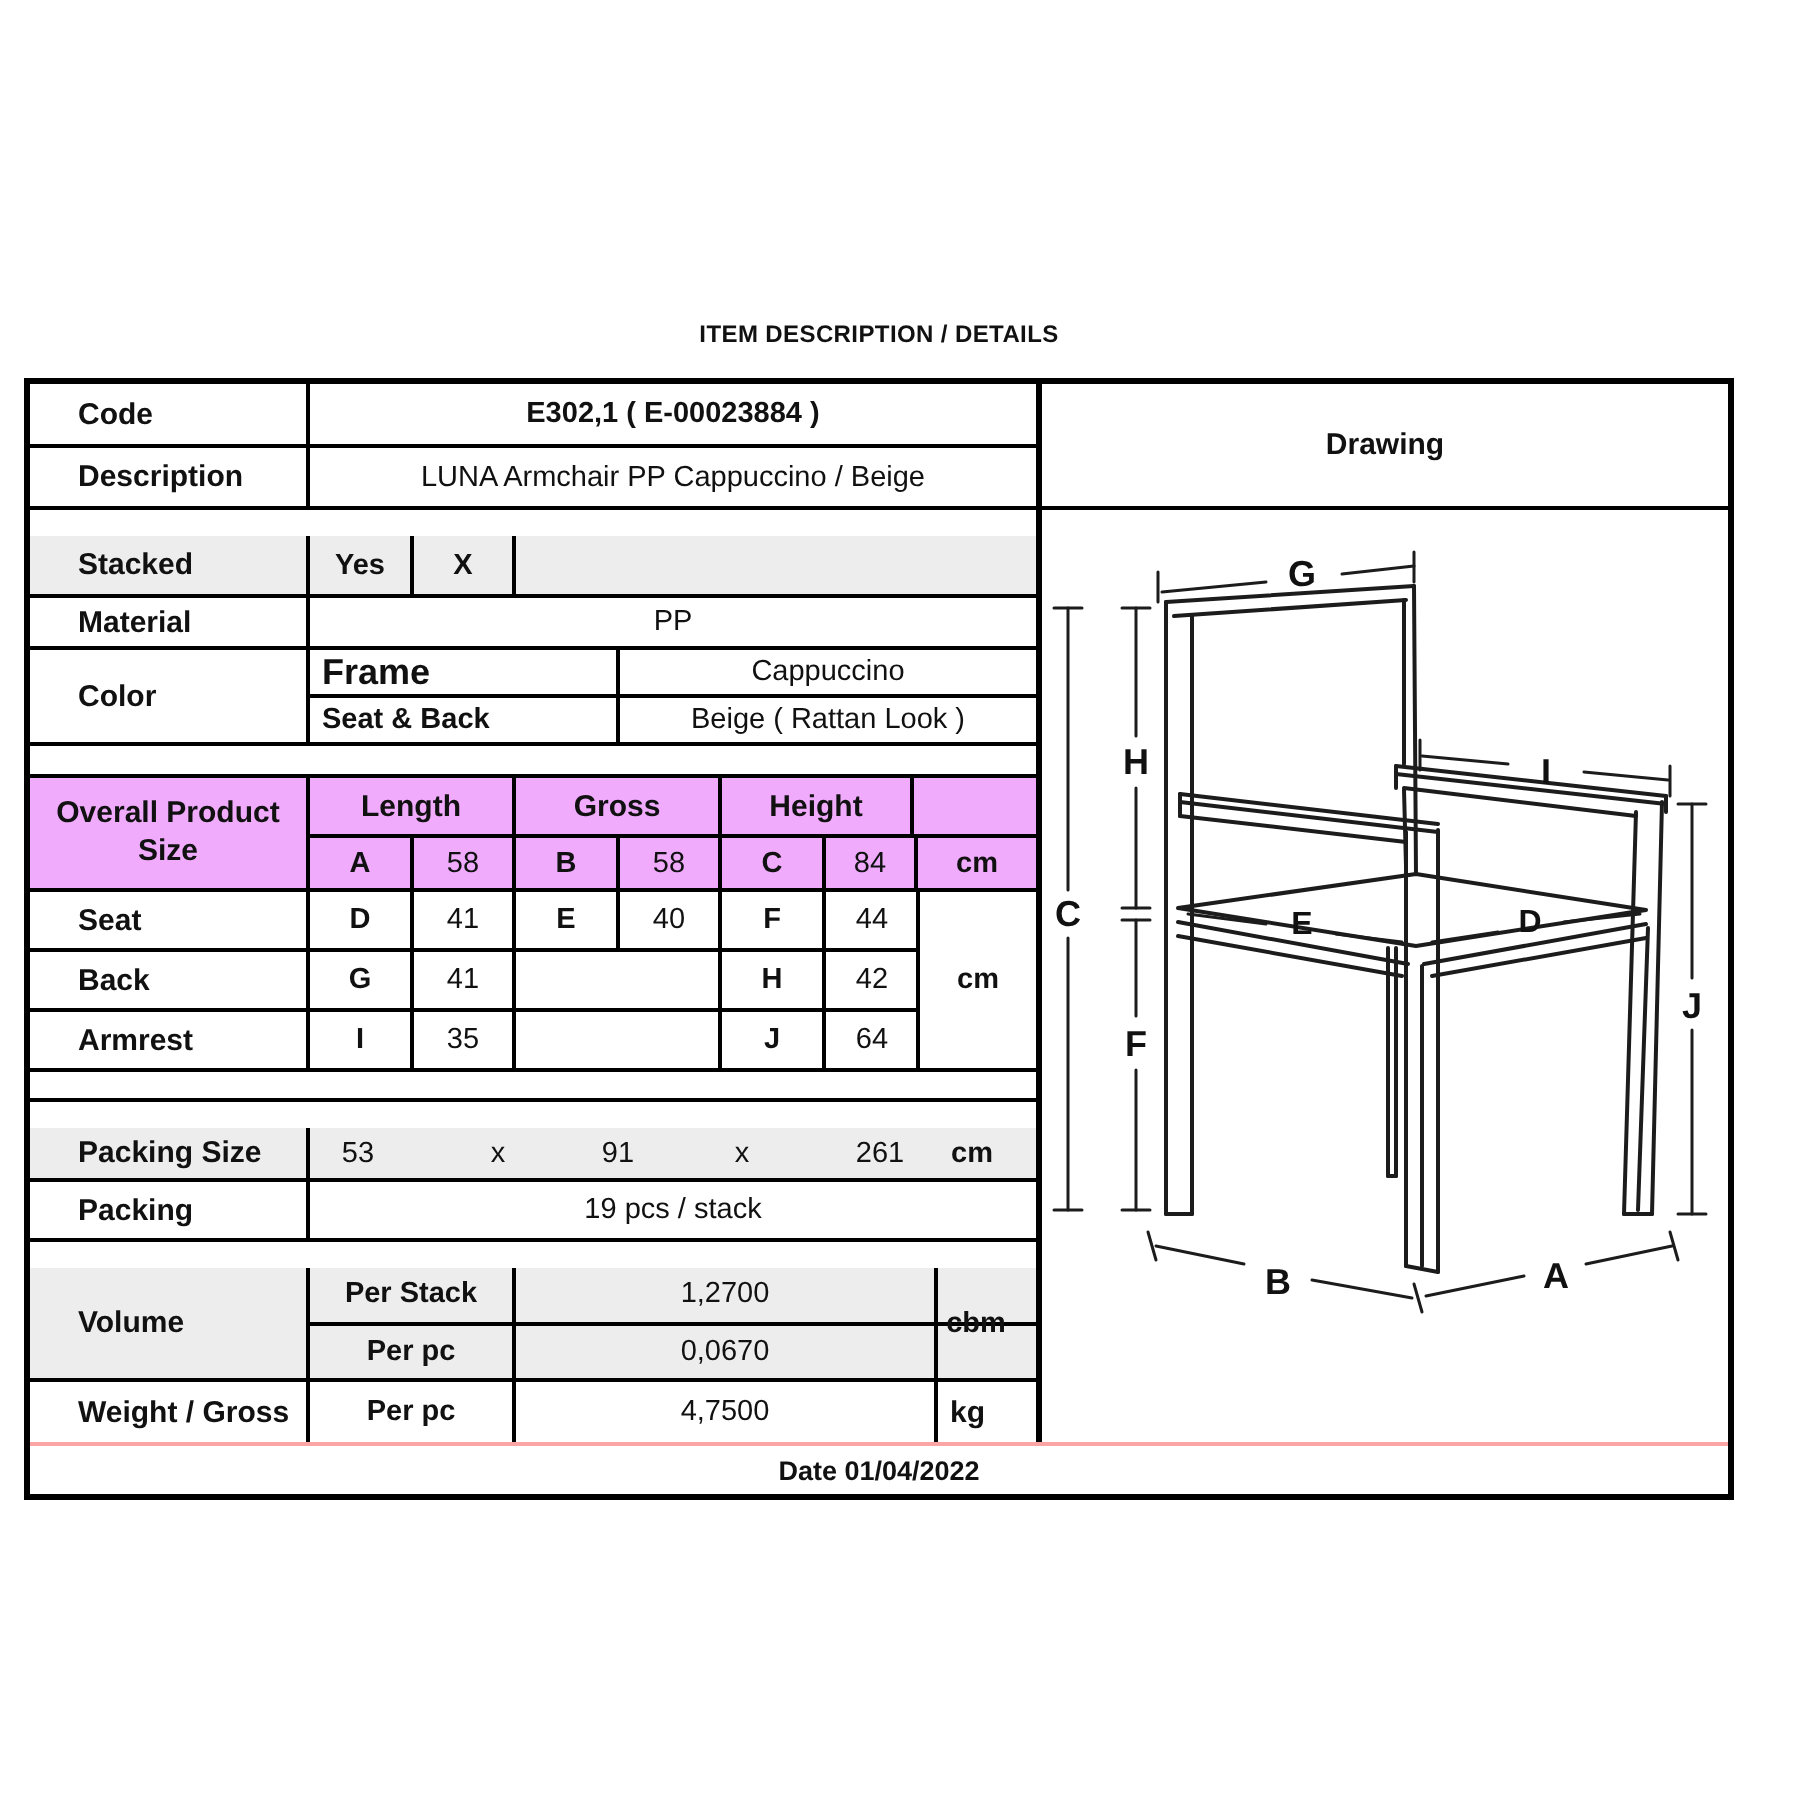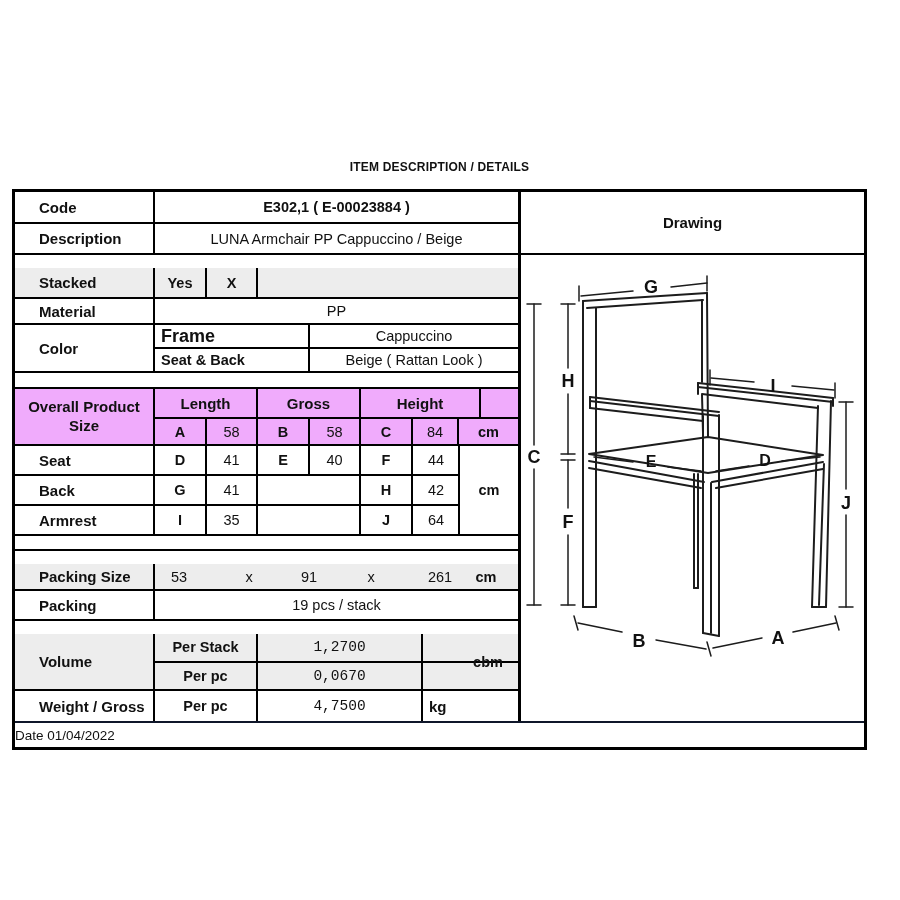--- a/index.html
+++ b/index.html
@@ -22,22 +22,22 @@
 
   .cell { display:flex; align-items:center; border-right:2px solid #000; overflow:hidden; }
   .cell.end { border-right:none; }
   .lbl { font-weight:bold; font-size:15px; padding-left:6px; }
   .val { justify-content:center; font-size:14.5px; text-align:left; }
   .bold { font-weight:bold; }
 
   .w-label { width:140px;padding-left:24px; }
   .fill { flex:1; }
   .w52 { width:52px; } .w51 { width:51px; } .w48 { width:46px; }
-  .w103 { width:103px; } .w100 { width:120px; } .w155 { width:155px; }
-  .w207 { width:165px;font-family:Liberation Mono, monospace; }
+  .w103 { width:103px; } .w100 { width:96px; } .w155 { width:155px; }
+  .w207 { width:211px; }
   .unitcol { width:60px; justify-content:center; font-weight:bold; font-size:14.5px; border-left:2px solid #000; border-right:none; margin-left:-2px; }
 
   .subcol { flex:1; display:flex; flex-direction:column; }
   .subrow { display:flex; border-bottom:2px solid #000; align-items:stretch; flex:1; }
   .subrow:last-child { border-bottom:none; }
 
   .h32{height:32px}.h31{height:31px}.h26{height:26px}
   .h16{height:16px}.h15{height:15px}.h57{height:57px}.h90{height:90px}
   .h30{height:30px}.h27{height:27px}.h48{height:48px}
 
@@ -46,22 +46,22 @@
              text-align:center; font-weight:bold; font-size:15px; line-height:1.25; padding:0 8px; }
 
   .band { position:relative; flex:1; font-size:14.5px; }
   .band span { position:absolute; top:50%; transform:translate(-50%,-50%); white-space:nowrap; }
 
   .drawing-header { height:63px; border-bottom:2px solid #000; display:flex; align-items:center;
                     justify-content:center; font-weight:bold; font-size:15px; }
   .drawing-area { flex:1; position:relative; }
   .drawing-area svg { display:block; }
 
-  .date-row { border-top:2px solid #0f172a; height:26px; display:flex; align-items:center;
-              justify-content:flex-start; font-weight:normal; font-size:13.5px; }
+  .date-row { border-top:2px solid #fca5a5; height:26px; display:flex; align-items:center;
+              justify-content:center; font-weight:bold; font-size:13.5px; }
 
   svg .chair { stroke:#1c1c1c; stroke-width:2; fill:none; stroke-linecap:round; stroke-linejoin:round; }
   svg .dim { stroke:#1c1c1c; stroke-width:1.5; fill:none; stroke-linecap:round; }
   svg text { font-family:"Liberation Sans", sans-serif; font-weight:bold; font-size:18px; fill:#111; text-anchor:middle; }
   svg text.sm { font-size:16px; }
 </style>
 </head>
 <body>
 
 <div class="page">

